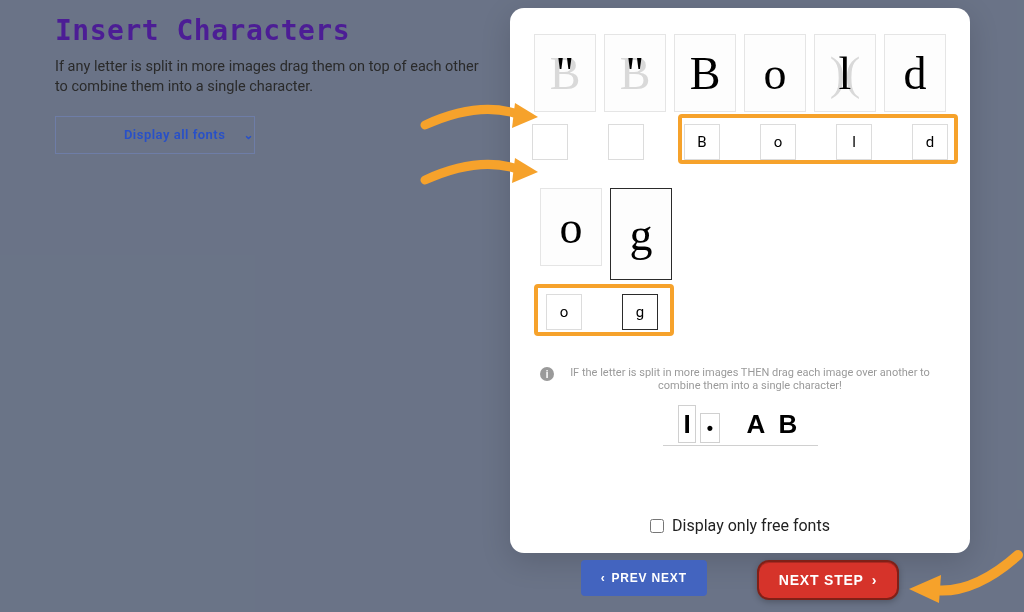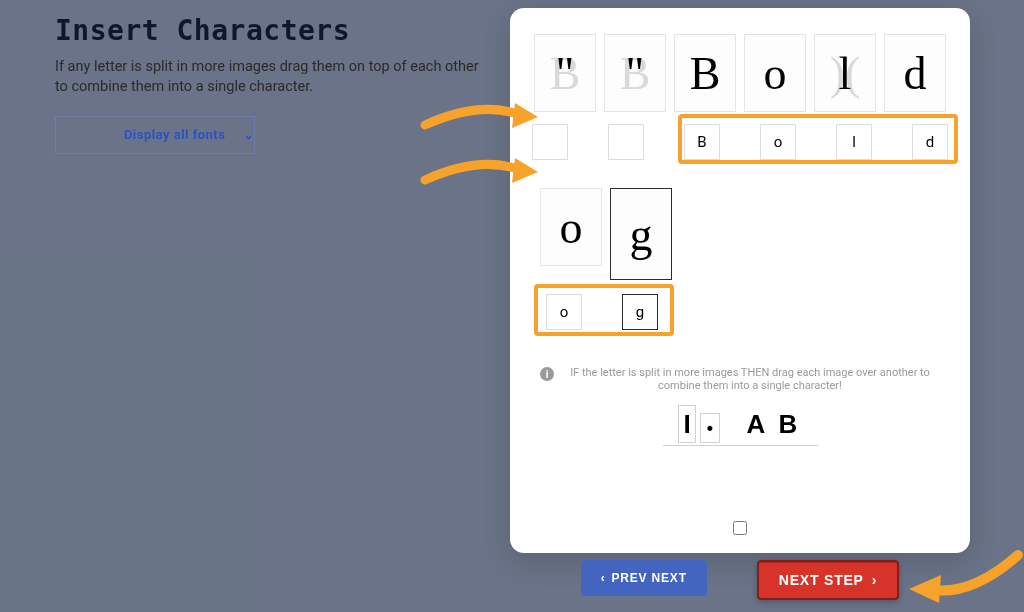--- a/index.html
+++ b/index.html
@@ -24,21 +24,21 @@
       top: 14px;
       width: 430px;
       color: #1a1a1a;
     }
     .page-title {
       font-family: "Lucida Console", Monaco, monospace;
       font-size: 28px;
       font-weight: 700;
       letter-spacing: 0.5px;
       margin-bottom: 10px;
-      color: #0f172a;
+      color: #4c1d95;
     }
     .page-subtext {
       font-size: 14.5px;
       line-height: 1.4;
       color: #2a2a2a;
       margin-bottom: 6px;
     }
     .help-badge {
       display: inline-block;
       border: 1px solid #444;
@@ -217,21 +217,21 @@
       align-items: center;
       gap: 6px;
       cursor: pointer;
     }
     .btn-next {
       background: #d6332a;
       color: #fff;
       border: 2px solid #802017;
       height: 40px;
       padding: 0 20px;
-      border-radius: 4px;
+      border-radius: 12px;
       font-size: 14px;
       font-weight: 700;
       letter-spacing: 0.8px;
       display: flex;
       align-items: center;
       gap: 8px;
       cursor: pointer;
       box-shadow: 0 1px 0 rgba(0,0,0,0.2) inset, 0 2px 6px rgba(0,0,0,0.25);
     }
 
@@ -311,20 +311,21 @@
   <div class="example-img">
     <div class="ex-box" style="width:18px;height:38px;font-size:26px;">I</div>
     <div class="ex-box" style="width:20px;height:30px;font-size:18px;">•</div>
     <div style="width:14px;"></div>
     <div class="ex-box" style="width:28px;height:38px;font-size:26px;border:none;">A</div>
     <div class="ex-box" style="width:28px;height:38px;font-size:26px;border:none;">B</div>
   </div>
 
   <label class="checkbox-row">
     <input type="checkbox" style="">
+    <span>Display only free fonts</span>
   </label>
 </div>
 
 <div class="nav-buttons">
   <button class="btn-prev">
     <span>‹</span>
     <span>PREV NEXT</span>
   </button>
   <button class="btn-next">
     <span>NEXT STEP</span>

